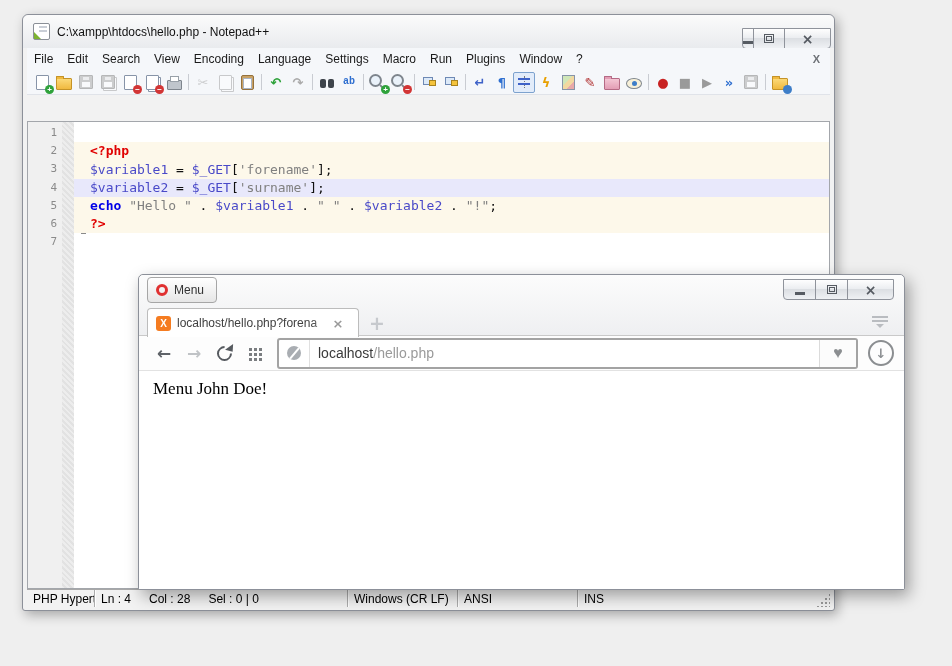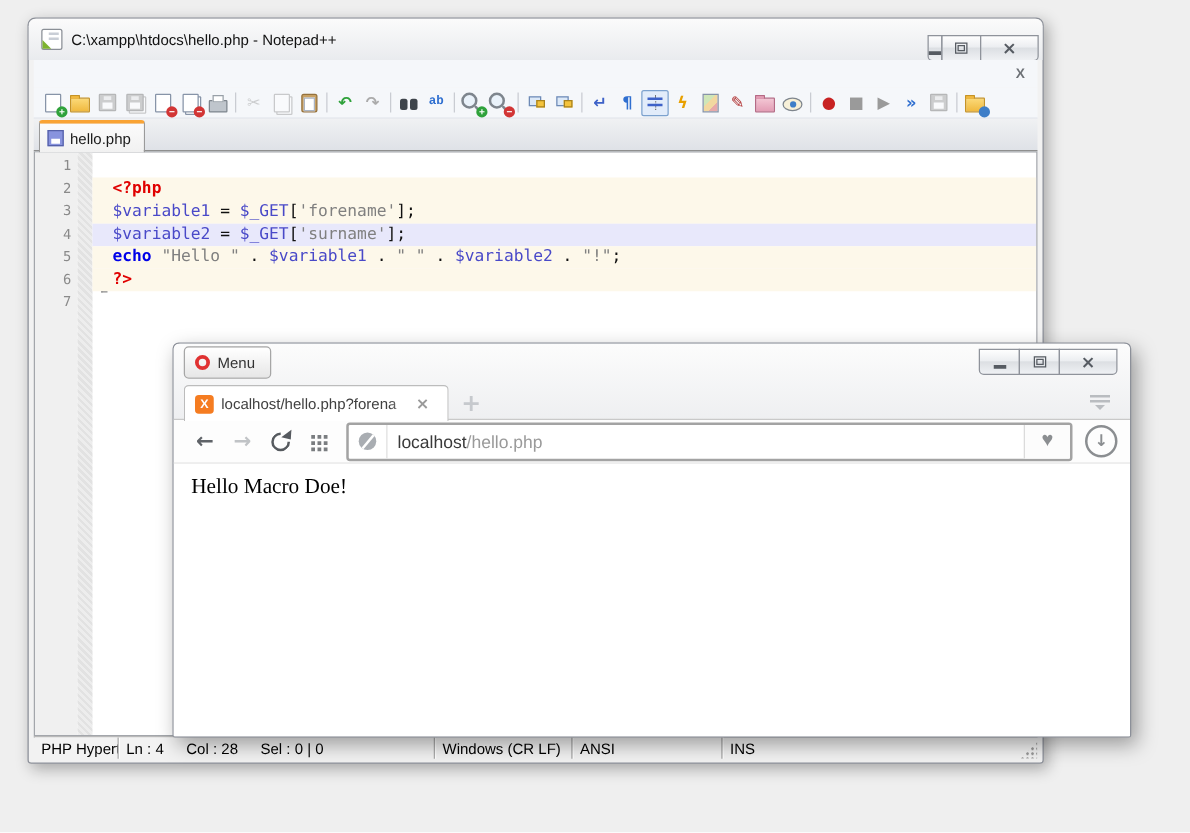--- a/index.html
+++ b/index.html
@@ -166,20 +166,34 @@
     <div class="wctrl" style="right:3px;top:13px;">
       <span class="wbtn first">
           <span class="g-min"></span>
         </span>
       <span class="wbtn" style="width:30px">
           <span class="g-rest"></span>
         </span>
       <span class="wbtn last g-close" style="width:45px"></span>
     </div>
     <div class="npp-menubar">
+      <span id="npp-menu-items" style="display:flex">
+          <span class="mitem">File</span>
+          <span class="mitem">Edit</span>
+          <span class="mitem">Search</span>
+          <span class="mitem">View</span>
+          <span class="mitem">Encoding</span>
+          <span class="mitem">Language</span>
+          <span class="mitem">Settings</span>
+          <span class="mitem">Macro</span>
+          <span class="mitem">Run</span>
+          <span class="mitem">Plugins</span>
+          <span class="mitem">Window</span>
+          <span class="mitem">?</span>
+        </span>
       <span class="menu-x">X</span>
     </div>
     <div class="npp-toolbar" id="npp-toolbar">
         <span class="tbi">
           <i class="ic-page"></i>
           <b class="badge b-plus">+</b>
         </span>
         <span class="tbi">
           <i class="ic-folder"></i>
         </span>
@@ -280,26 +294,20 @@
         </span>
         <span class="tbi disabled">
           <i class="ic-floppy"></i>
         </span>
         <span class="tbsep"></span>
         <span class="tbi">
           <i class="ic-folder"></i>
           <b class="badge b-link"></b>
         </span>
       </div>
-    <div class="npp-tabbar">
-      <div class="npp-tab">
-        <span class="tab-floppy"></span>
-        <span>hello.php</span>
-      </div>
-    </div>
     <div class="npp-editor">
       <div class="m-num"></div>
       <div class="m-hatch"></div>
       <div id="npp-rows">
           <div class="erow" style="top: 2px;">
             <span class="lnum">1</span>
             <span class="lhatch"></span>
             <div class="lcode bg-plain"><span class="fold f-none"></span></div>
           </div>
           <div class="erow" style="top: 20.2px;">
@@ -387,17 +395,17 @@
       <div class="op-url">
         <span class="op-globewrap">
             <span class="ic-globe"></span>
           </span>
         <span class="op-urltext"><span class="u-host">localhost</span><span class="u-path">/hello.php</span></span>
         <span class="op-heart">♥</span>
       </div>
       <span class="op-dl">↓</span>
     </div>
     <div class="op-content">
-      <span class="op-pagetext">Hello Macro Doe!</span>
+      <span class="op-pagetext">Menu John Doe!</span>
     </div>
   </div>
 
 </div>
 
 </body></html>

